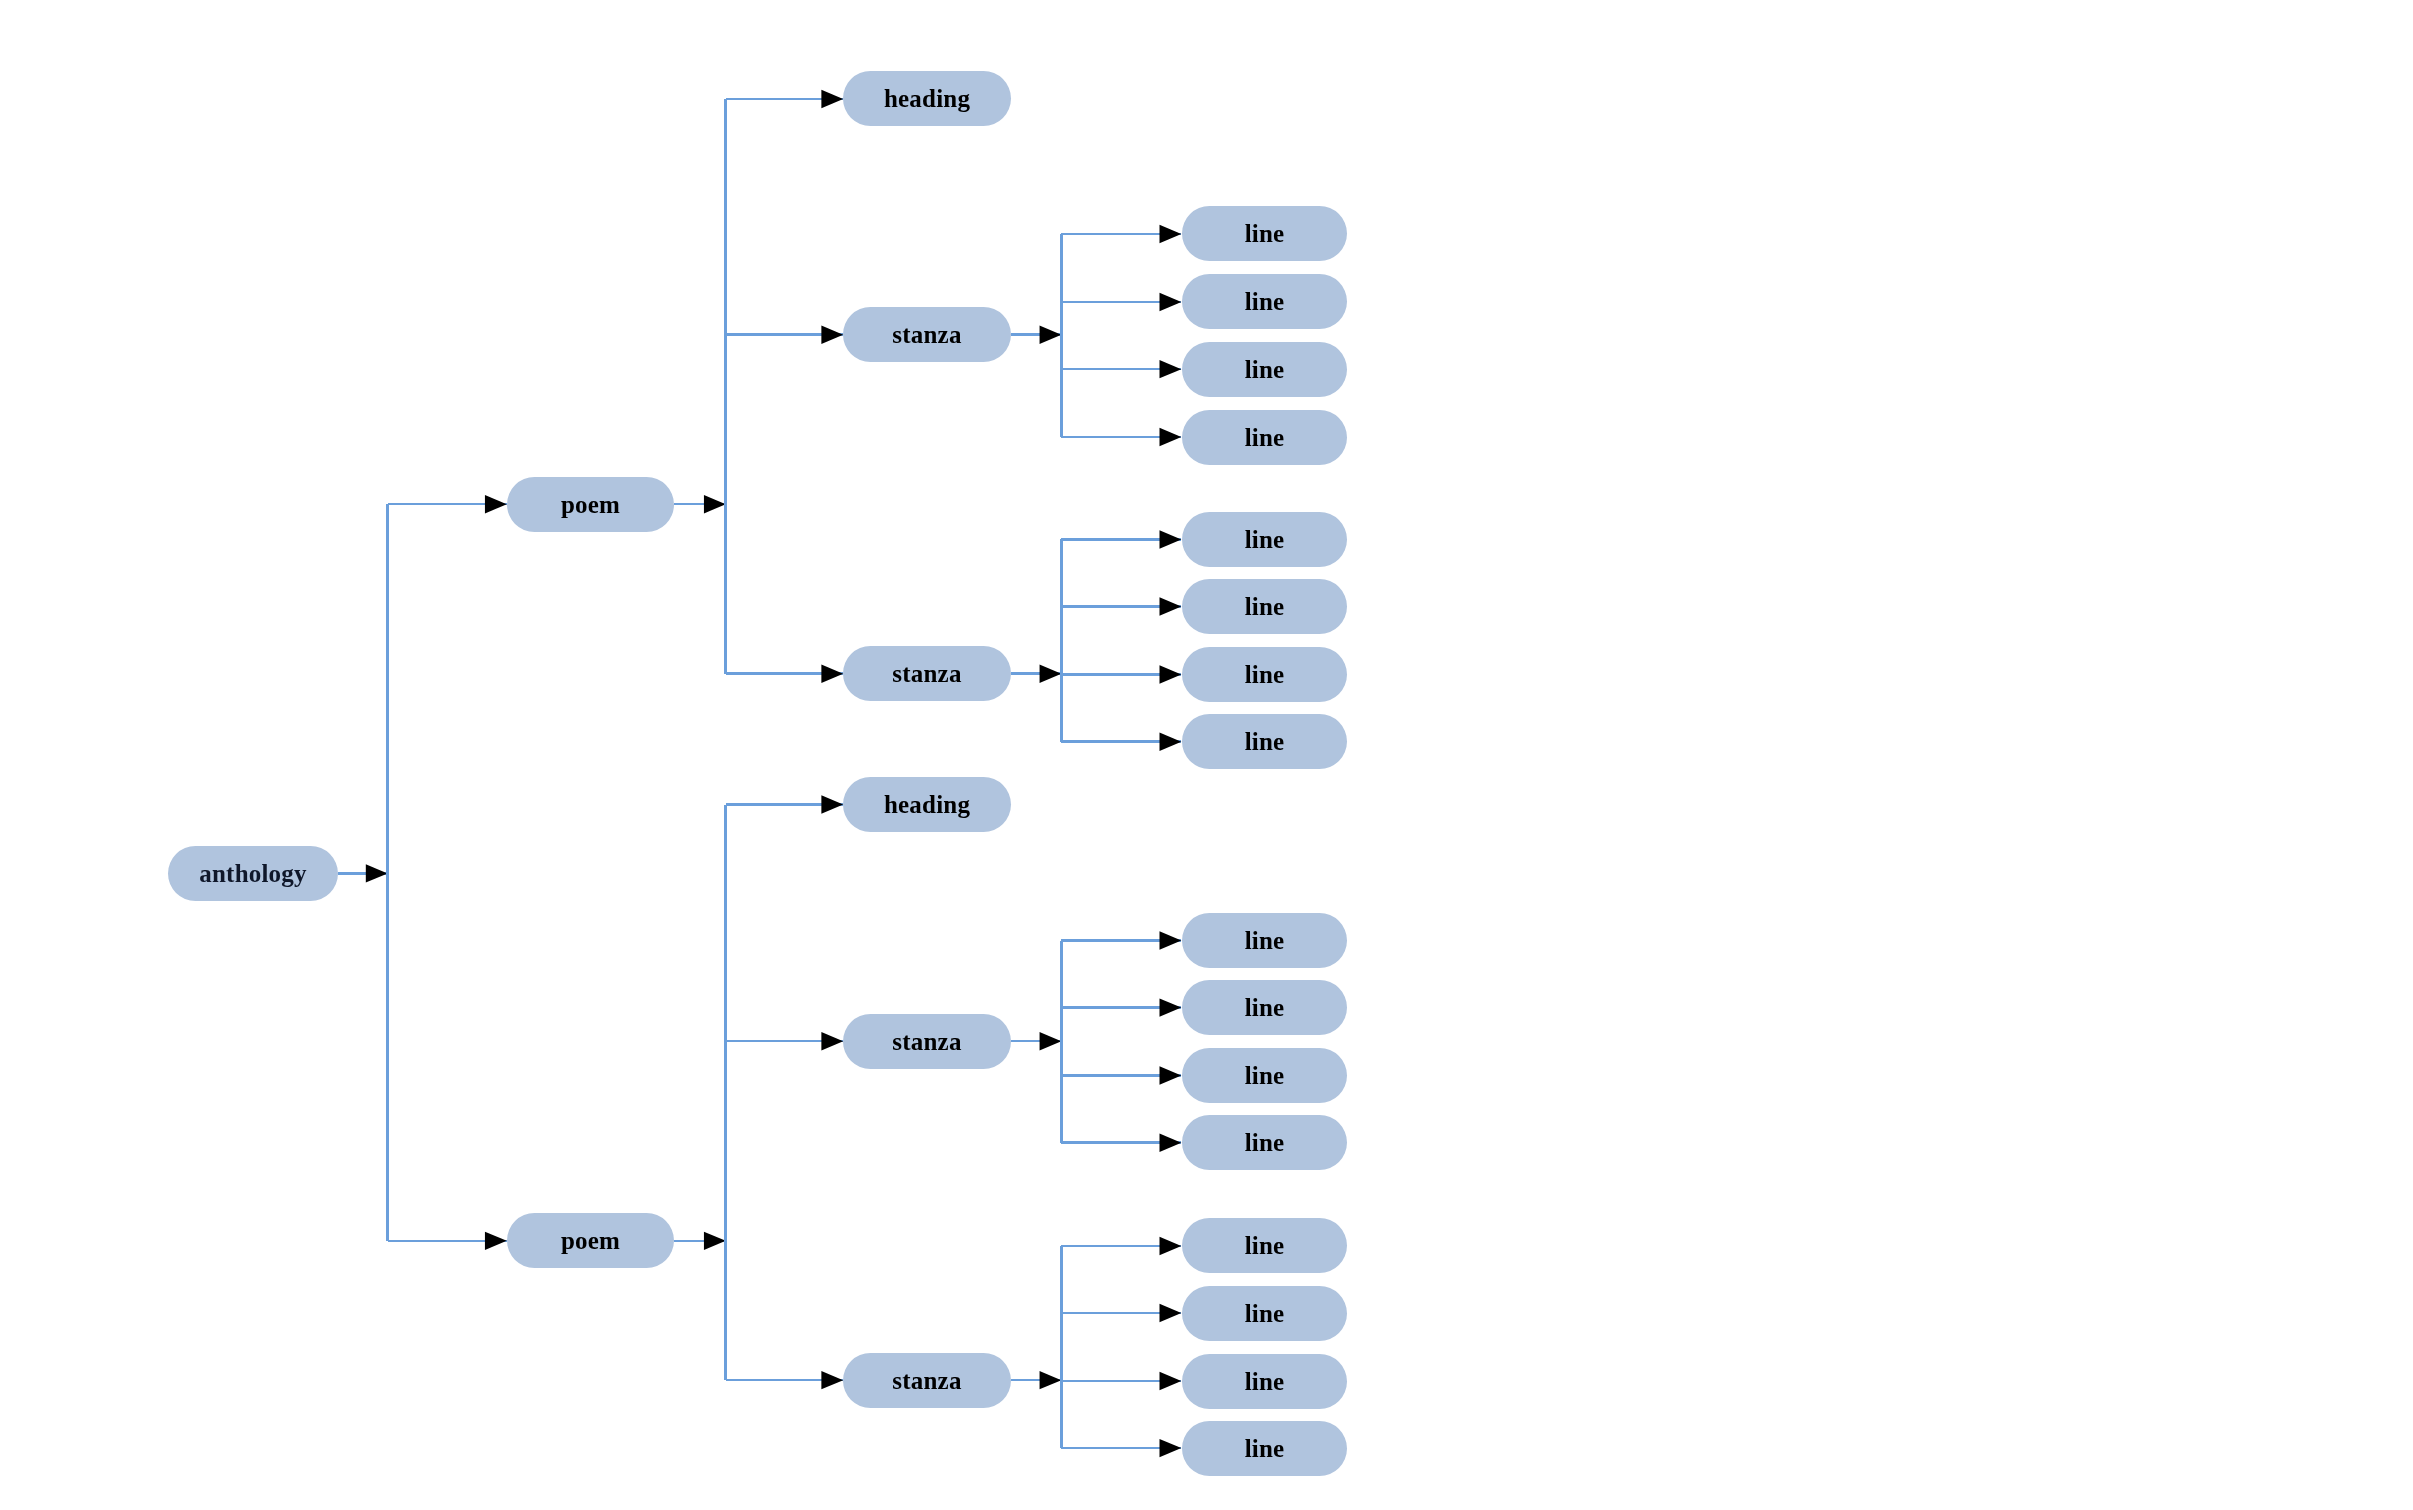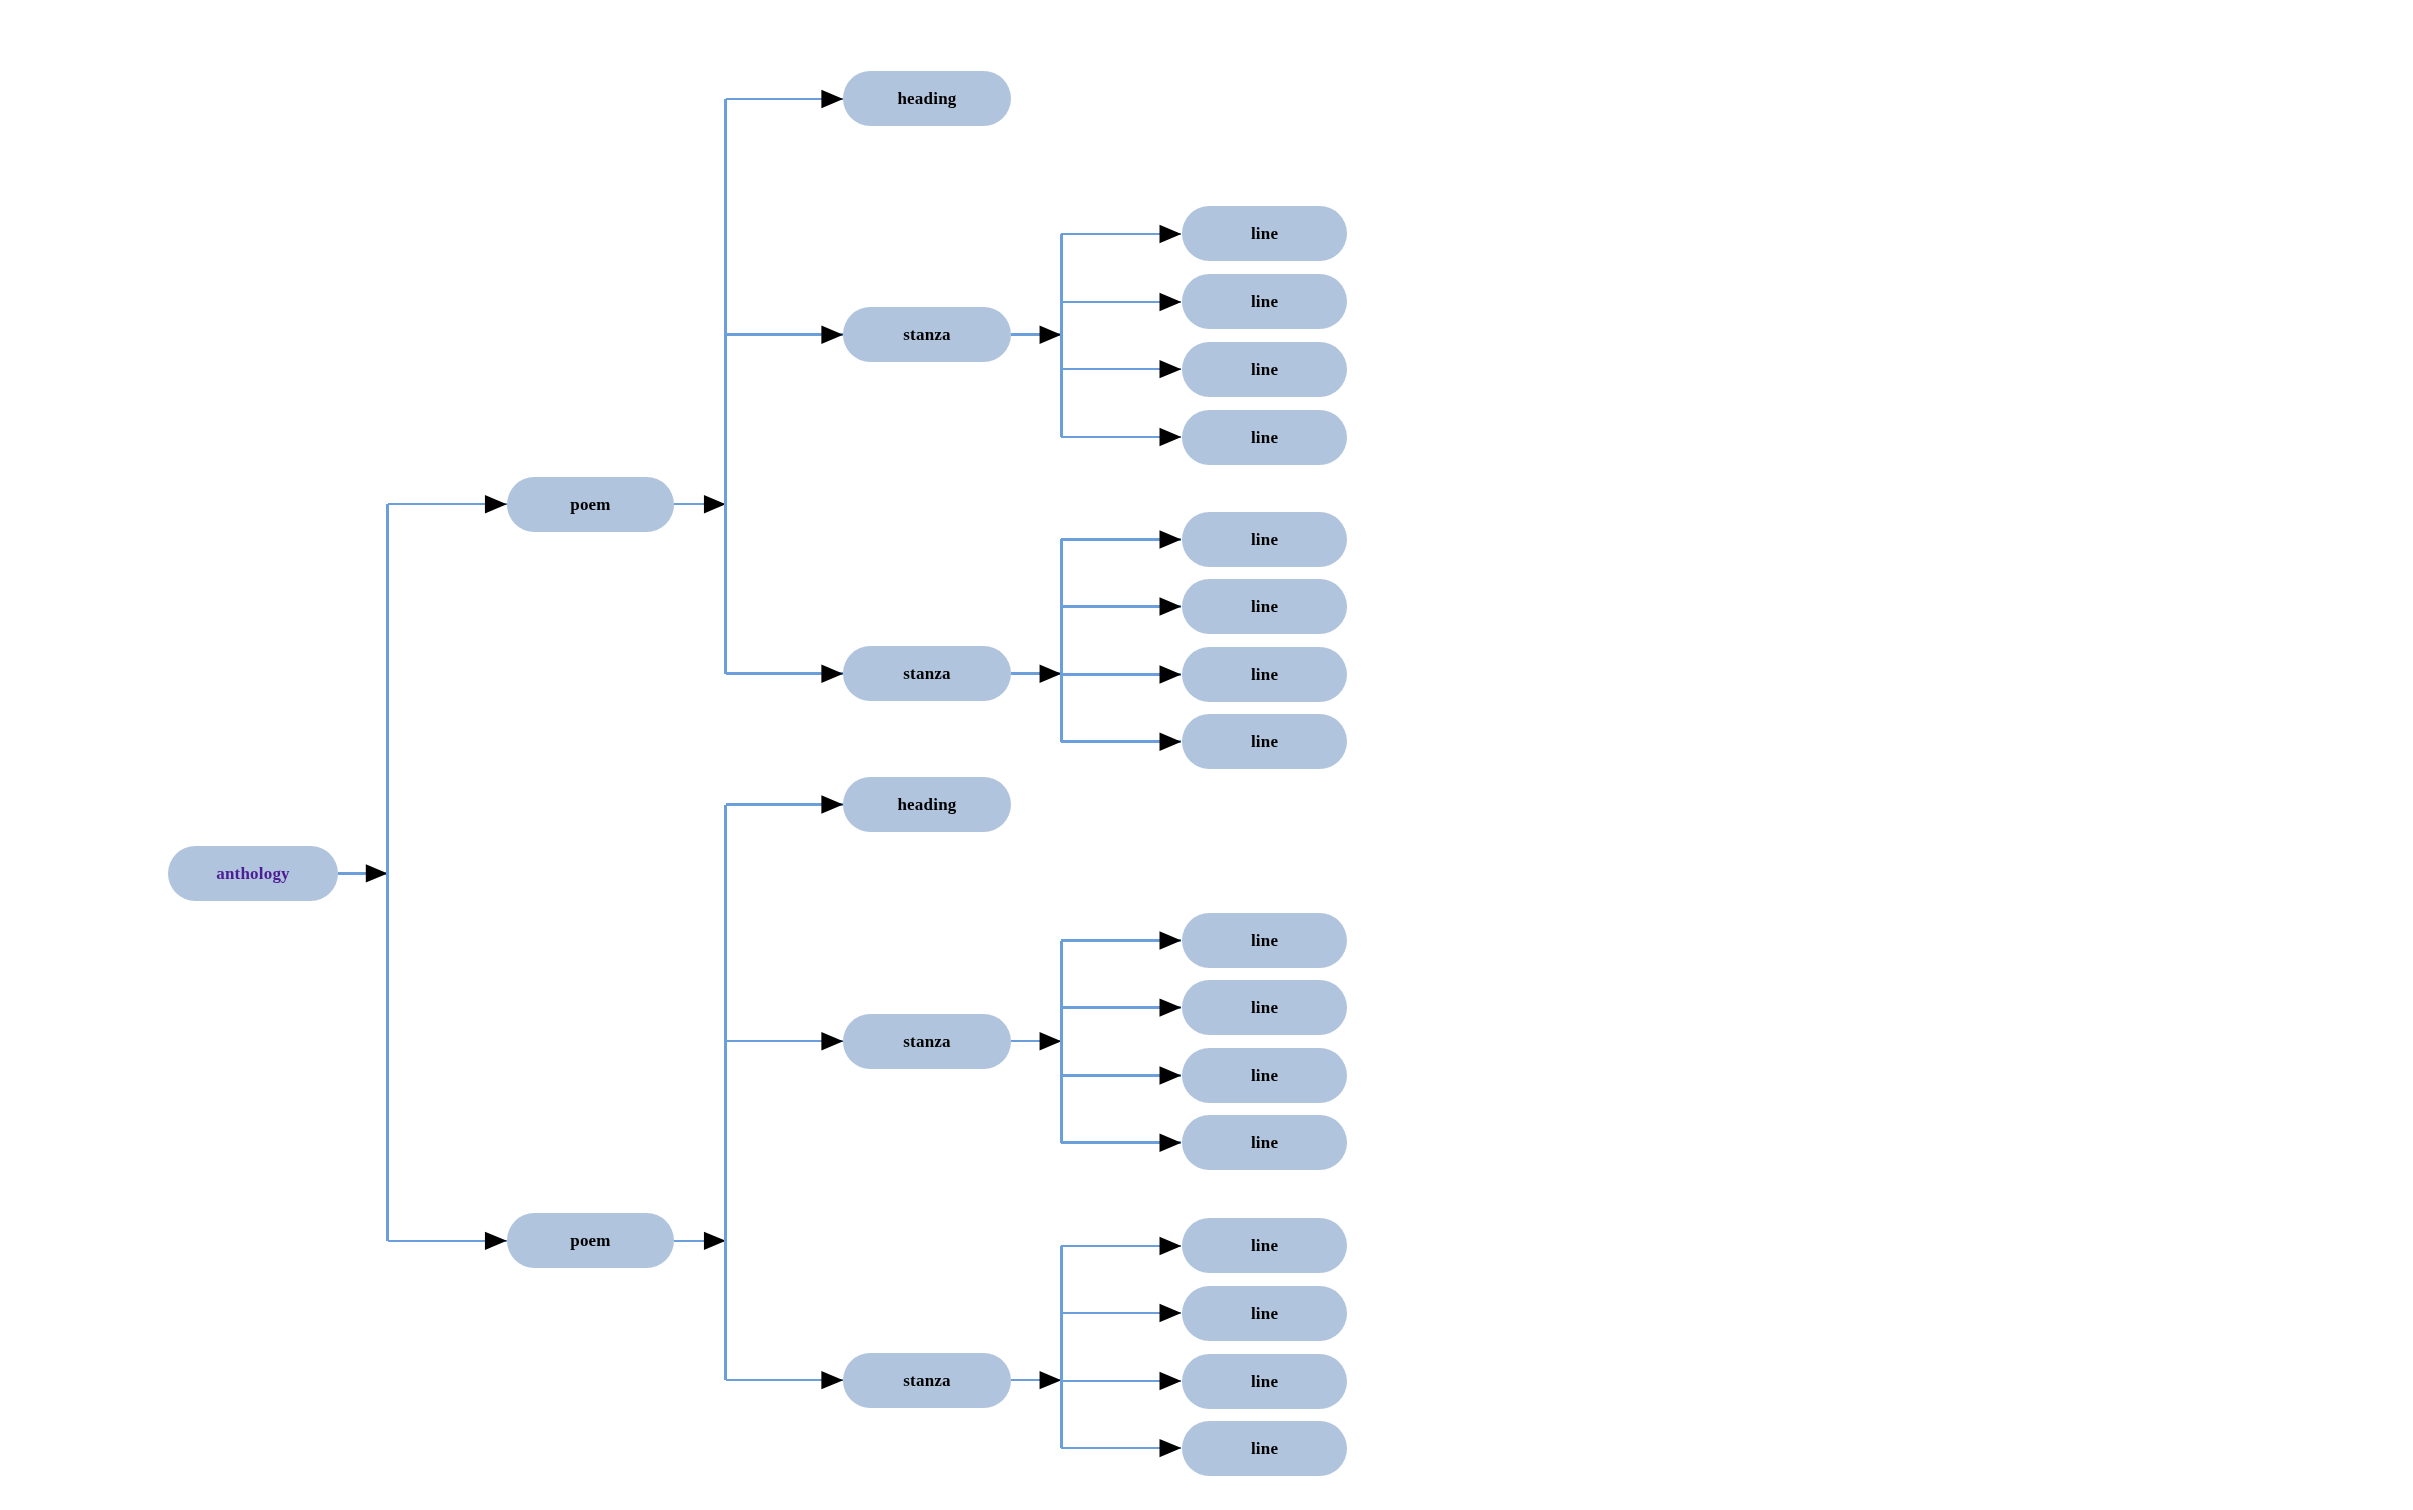--- a/index.html
+++ b/index.html
@@ -31,21 +31,21 @@
     position: absolute;
     box-sizing: border-box;
     display: flex;
     align-items: center;
     justify-content: center;
     background: #b0c4de;
     border-radius: 838px;
     color: #000000;
     font-family: "Liberation Serif", "DejaVu Serif", serif;
     font-weight: bold;
-    font-size: 17px;
+    font-size: 25px;
     letter-spacing: 0.2px;
     line-height: 1;
     user-select: none;
   }
   .node-label {
     pointer-events: none;
   }
 </style>
 </head>
 <body>
@@ -116,21 +116,21 @@
       <line x1="1265" y1="1484.5" x2="1408" y2="1484.5" stroke="#6b9fdb" stroke-width="3" shape-rendering="crispEdges"></line>
       <polygon points="1408,1484.5 1382,1473.5 1382,1495.5" fill="#000000"></polygon>
       <line x1="1265" y1="1564.5" x2="1408" y2="1564.5" stroke="#6b9fdb" stroke-width="3" shape-rendering="crispEdges"></line>
       <polygon points="1408,1564.5 1382,1553.5 1382,1575.5" fill="#000000"></polygon>
       <line x1="1265" y1="1645.5" x2="1408" y2="1645.5" stroke="#6b9fdb" stroke-width="3" shape-rendering="crispEdges"></line>
       <polygon points="1408,1645.5 1382,1634.5 1382,1656.5" fill="#000000"></polygon>
       <line x1="1265" y1="1725.5" x2="1408" y2="1725.5" stroke="#6b9fdb" stroke-width="3" shape-rendering="crispEdges"></line>
       <polygon points="1408,1725.5 1382,1714.5 1382,1736.5" fill="#000000"></polygon>
     </svg>
   <div id="node-layer">
-      <div class="node" style="left: 168px; top: 846px; width: 170px; height: 55px; background: rgb(176, 196, 222); color: #4c1d95; justify-content: center;">
+      <div class="node" style="left: 168px; top: 846px; width: 170px; height: 55px; background: rgb(176, 196, 222); color: #0f172a; justify-content: center;">
         <span class="node-label">anthology</span>
       </div>
       <div class="node" style="left: 507px; top: 477px; width: 167px; height: 55px; background: rgb(176, 196, 222); color: rgb(0, 0, 0);">
         <span class="node-label">poem</span>
       </div>
       <div class="node" style="left: 843px; top: 71px; width: 168px; height: 55px; background: rgb(176, 196, 222); color: rgb(0, 0, 0);">
         <span class="node-label">heading</span>
       </div>
       <div class="node" style="left: 843px; top: 307px; width: 168px; height: 55px; background: rgb(176, 196, 222); color: rgb(0, 0, 0);">
         <span class="node-label">stanza</span>

